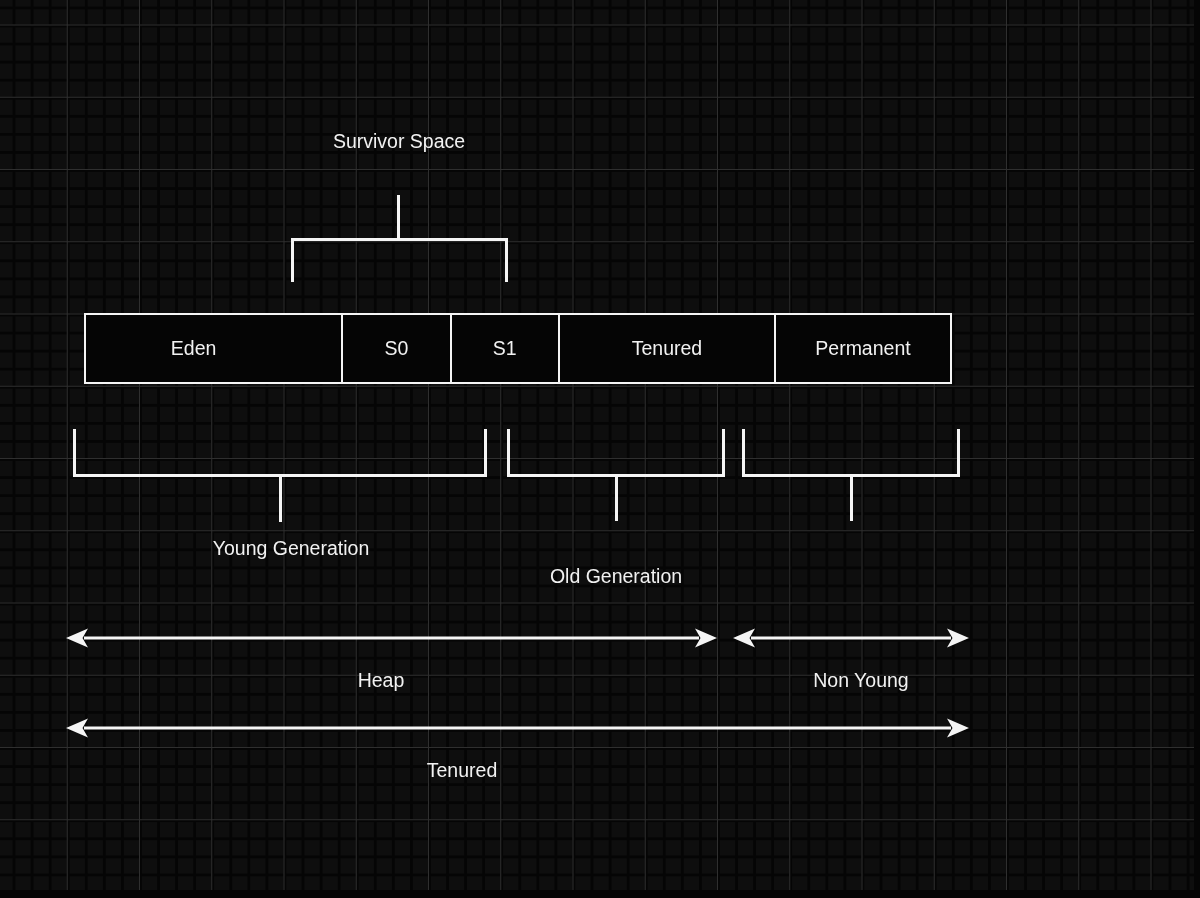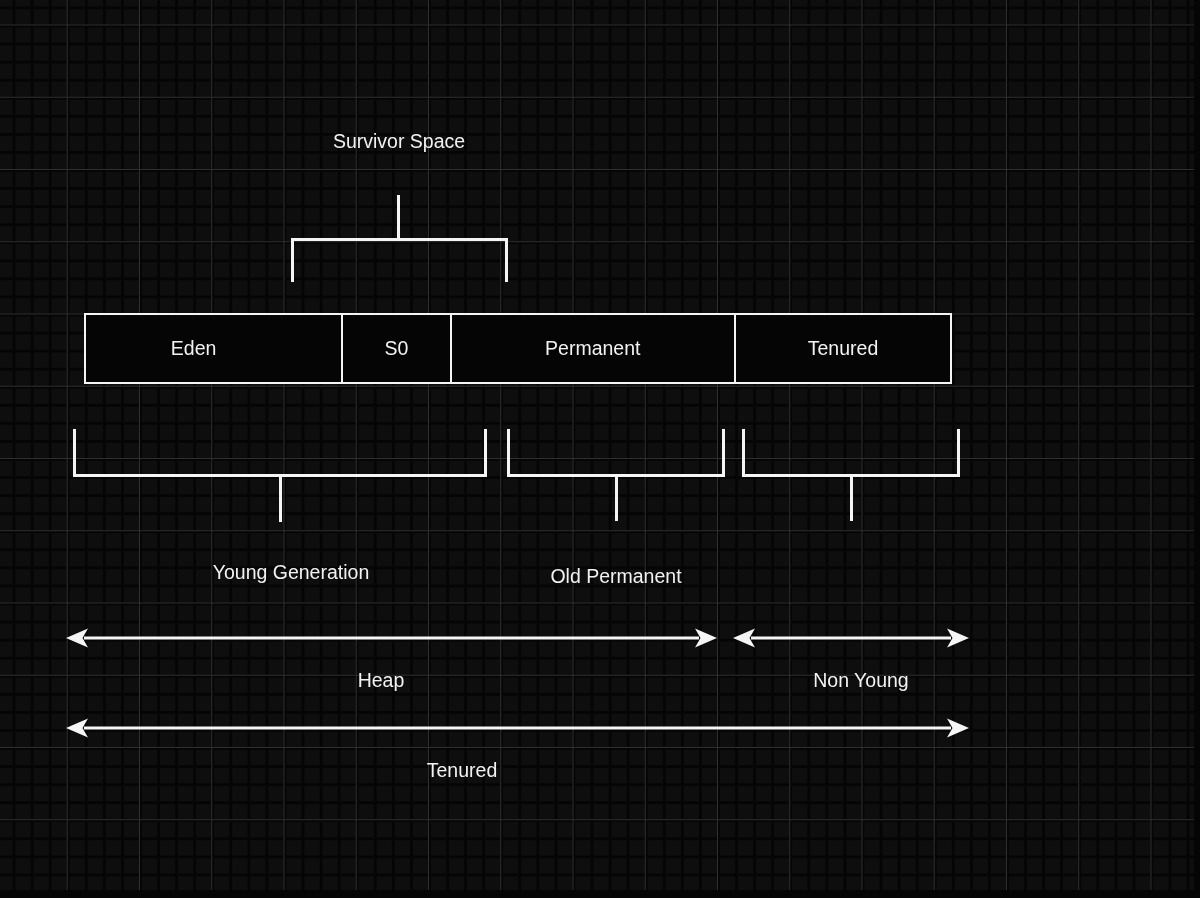--- a/index.html
+++ b/index.html
@@ -105,30 +105,33 @@
 
   <div class="lbl" style="left:399px;top:129px;">Survivor Space</div>
 
   <div class="boxes">
     <div class="cell c-eden">
       <span>Eden</span>
     </div>
     <div class="cell c-s0">
       <span>S0</span>
     </div>
-    <div class="cell c-permanent">
-      <span>Permanent</span>
+    <div class="cell c-s1">
+      <span>S1</span>
     </div>
     <div class="cell c-tenured">
       <span>Tenured</span>
     </div>
+    <div class="cell c-permanent">
+      <span>Permanent</span>
+    </div>
   </div>
 
-  <div class="lbl" style="left:291px;top:560px;">Young Generation</div>
-  <div class="lbl" style="left:616px;top:564px;">Old Permanent</div>
+  <div class="lbl" style="left:291px;top:536px;">Young Generation</div>
+  <div class="lbl" style="left:616px;top:564px;">Old Generation</div>
 
   <div class="lbl" style="left:381px;top:668px;">Heap</div>
   <div class="lbl" style="left:861px;top:668px;">Non Young</div>
   <div class="lbl" style="left:462px;top:758px;">Tenured</div>
 
   <div class="edge-right"></div>
   <div class="edge-bottom"></div>
 </div>
 
 </body></html>

